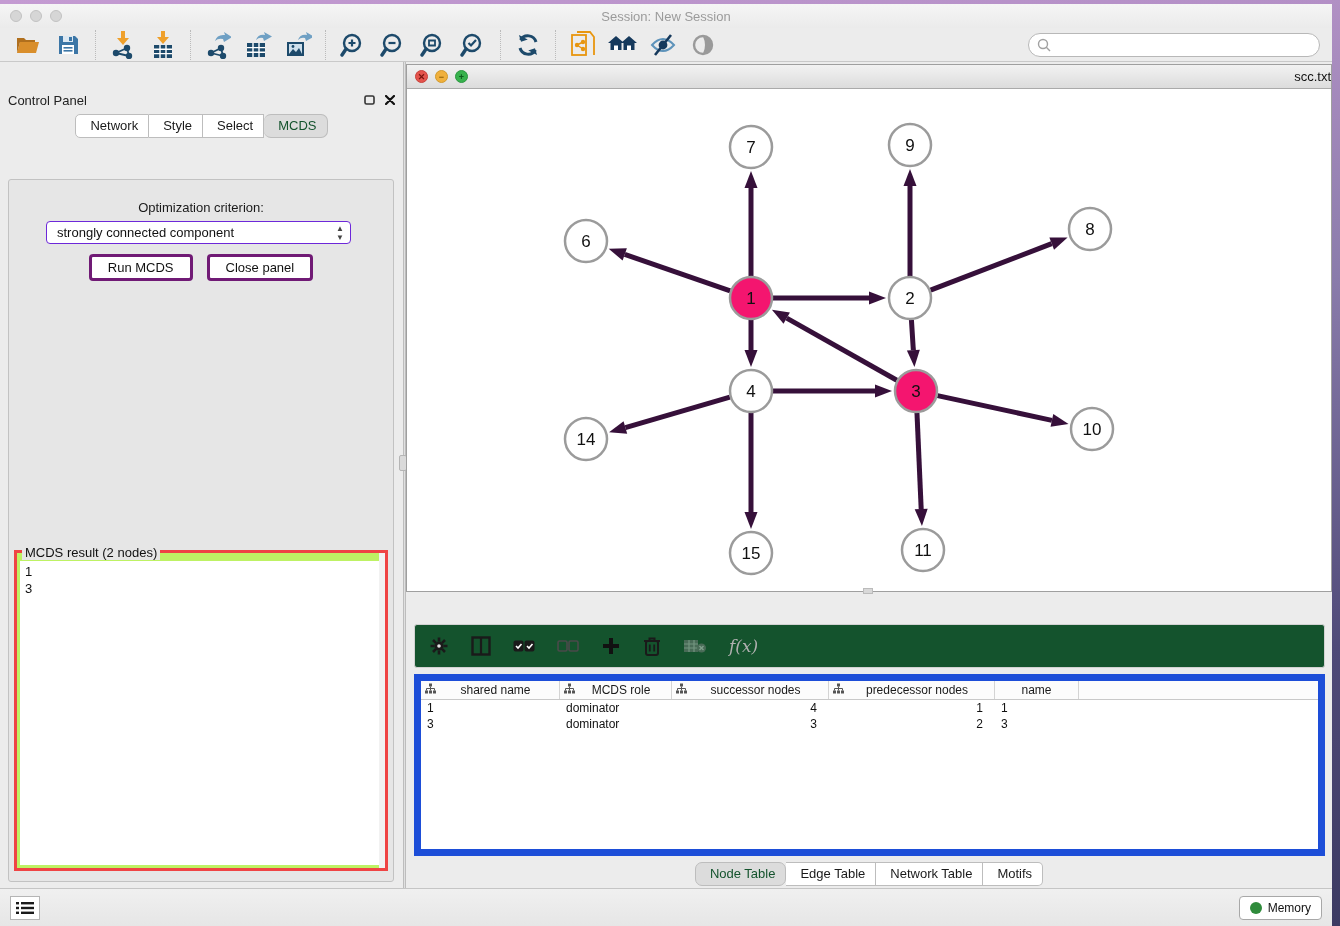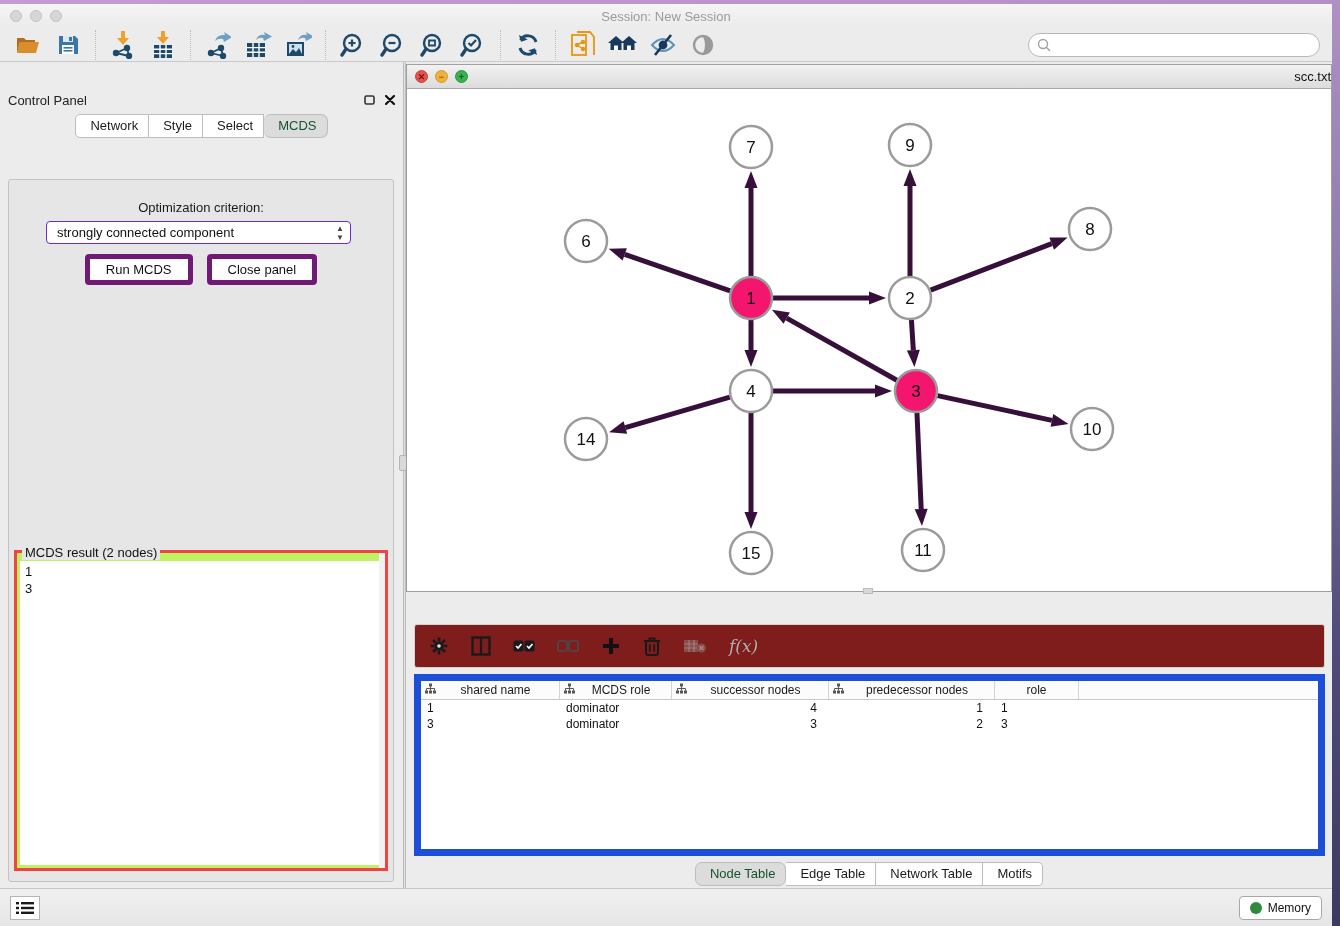--- a/index.html
+++ b/index.html
@@ -31,21 +31,21 @@
   .seg { display:inline-flex; }
   .seg .tab { font-size:13px; padding:3px 10px 4px 14px; background:#fff; color:#1a1a1a; border:1px solid #bdbdbd; border-left:none; cursor:default; }
   .seg .tab:first-child { border-left:1px solid #bdbdbd; border-radius:5px 0 0 5px; }
   .seg .tab:last-child { border-radius:0 5px 5px 0; }
   .seg .tab.sel { background:#dcdcdc; color:#14532d;border-radius:7px; }
   .cp-body { position:absolute; left:8px; right:9px; top:117px; bottom:6px; background:#e6e6e6; border:1px solid #c2c2c2; border-radius:3px; }
   .opt-label { text-align:center; font-size:13px; color:#1a1a1a; margin-top:20px; }
   .select { position:absolute; left:37px; right:42px; top:41px; height:23px; background:#fff; border:1px solid #6d28d9; border-radius:4px; display:flex; align-items:center; font-size:13px; padding-left:10px; color:#111; }
   .select .updown { position:absolute; right:6px; top:2px; font-size:8px; color:#444; line-height:9px; text-align:center; }
   .btn-row { position:absolute; top:74px; left:0; right:0; display:flex; justify-content:center; gap:14px; }
-  .btn { background:#fff; border:5px solid #701a75; border-radius:4px; font-size:13px; padding:3px 16px; color:#111; }
+  .btn { background:#fff; border:3px solid #701a75; border-radius:4px; font-size:13px; padding:3px 16px; color:#111; }
   .result-group { position:absolute; left:5px; right:5px; top:370px; bottom:10px; border:3px solid #ef4444; background:#bef264; }
   .result-legend { position:absolute; top:-8px; left:5px; background:#e6e6e6; font-size:13px; color:#111; padding:0 3px; }
   .result-text { position:absolute; left:3px; right:3px; top:8px; bottom:3px; background:#fff; font-size:13px; color:#111; padding:2px 5px; line-height:17px; }
   .result-scroll { position:absolute; right:0; top:0; bottom:0; width:6px; background:#f2f2f2; }
 
   .v-divider { position:absolute; left:403px; top:62px; width:3px; height:826px; background:#e0e0e0; border-left:1px solid #bdbdbd; border-right:1px solid #bdbdbd; }
   .v-handle { position:absolute; left:399px; top:455px; width:8px; height:16px; background:#dadada; border:1px solid #b5b5b5; border-radius:2px; }
 
   
   .net-window { position:absolute; left:406px; top:64px; width:926px; height:528px; border:1px solid #9f9f9f; background:#fff; }
@@ -54,21 +54,21 @@
   .mac-btns { display:flex; gap:7px; margin-left:8px; z-index:1; }
   .mb { width:13px; height:13px; border-radius:50%; font-size:9px; font-weight:bold; display:flex; align-items:center; justify-content:center; }
   .mb.red { background:#e4544d; color:#7a120e; border:1px solid #c8403a; }
   .mb.yel { background:#f0b03c; color:#8a5d05; border:1px solid #d29a2c; }
   .mb.grn { background:#37b24d; color:#0d5c1d; border:1px solid #2b9740; }
   .net-canvas { position:absolute; left:0; top:24px; right:0; bottom:0; background:#fff; }
   .net-handle { position:absolute; left:456px; bottom:-3px; width:10px; height:6px; background:#d8d8d8; border:1px solid #bbb; }
 
   
   .table-panel { position:absolute; left:406px; top:596px; width:926px; height:292px; background:#ececec;text-decoration:underline; }
-  .tp-toolbar { position:absolute; left:8px; right:7px; top:28px; height:44px; background:#7f1d1d; border:1px solid #d2d2d2; border-radius:3px; display:flex; align-items:center; padding-left:14px; gap:22px; }
+  .tp-toolbar { position:absolute; left:8px; right:7px; top:28px; height:44px; background:#14532d; border:1px solid #d2d2d2; border-radius:3px; display:flex; align-items:center; padding-left:14px; gap:22px; }
   .tp-ic { display:flex; align-items:center; justify-content:center; }
   .fx { font-family:"DejaVu Serif", serif; font-style:italic; font-size:17px; color:#b0b0b0; }
   .tbl { position:absolute; left:8px; right:7px; top:78px; bottom:32px; background:#fff; border:7px solid #1d4ed8; }
   .tbl-header { display:grid; grid-template-columns:139px 112px 157px 166px 84px 1fr; height:19px; border-bottom:1px solid #c9c9c9; background:#fcfcfc; }
   .th { display:flex; align-items:center; font-size:12px; color:#1a1a1a; border-right:1px solid #d4d4d4; padding:0 4px; }
   .th .th-label { flex:1; text-align:center; }
   .tbl-row { display:grid; grid-template-columns:139px 112px 157px 166px 84px 1fr; height:16px; font-size:12px; color:#111; }
   .td { padding:0 6px; display:flex; align-items:center; }
   .td.num { justify-content:flex-end; padding-right:12px; }
   .tp-tabs { position:absolute; left:0; right:0; bottom:2px; display:flex; justify-content:center; }
@@ -450,21 +450,21 @@
           <span><svg width="11" height="11" viewBox="0 0 11 11">
               <rect x="4" y="0.5" width="3" height="3" fill="#555"></rect>
               <path d="M5.5 3.5 v2 M1.5 5.5 h8 M1.5 5.5 v2 M5.5 5.5 v2 M9.5 5.5 v2" stroke="#555" stroke-width="1"></path>
               <rect x="0" y="7.5" width="3" height="3" fill="#555"></rect>
               <rect x="4" y="7.5" width="3" height="3" fill="#555"></rect>
               <rect x="8" y="7.5" width="3" height="3" fill="#555"></rect>
             </svg></span>
           <span class="th-label">predecessor nodes</span>
         </div>
         <div class="th">
-          <span class="th-label">role</span>
+          <span class="th-label">name</span>
         </div>
         <div></div>
       </div>
     <div id="tbl-body">
         <div class="tbl-row">
           <div class="td">1</div>
           <div class="td">dominator</div>
           <div class="td num">4</div>
           <div class="td num">1</div>
           <div class="td">1</div>

